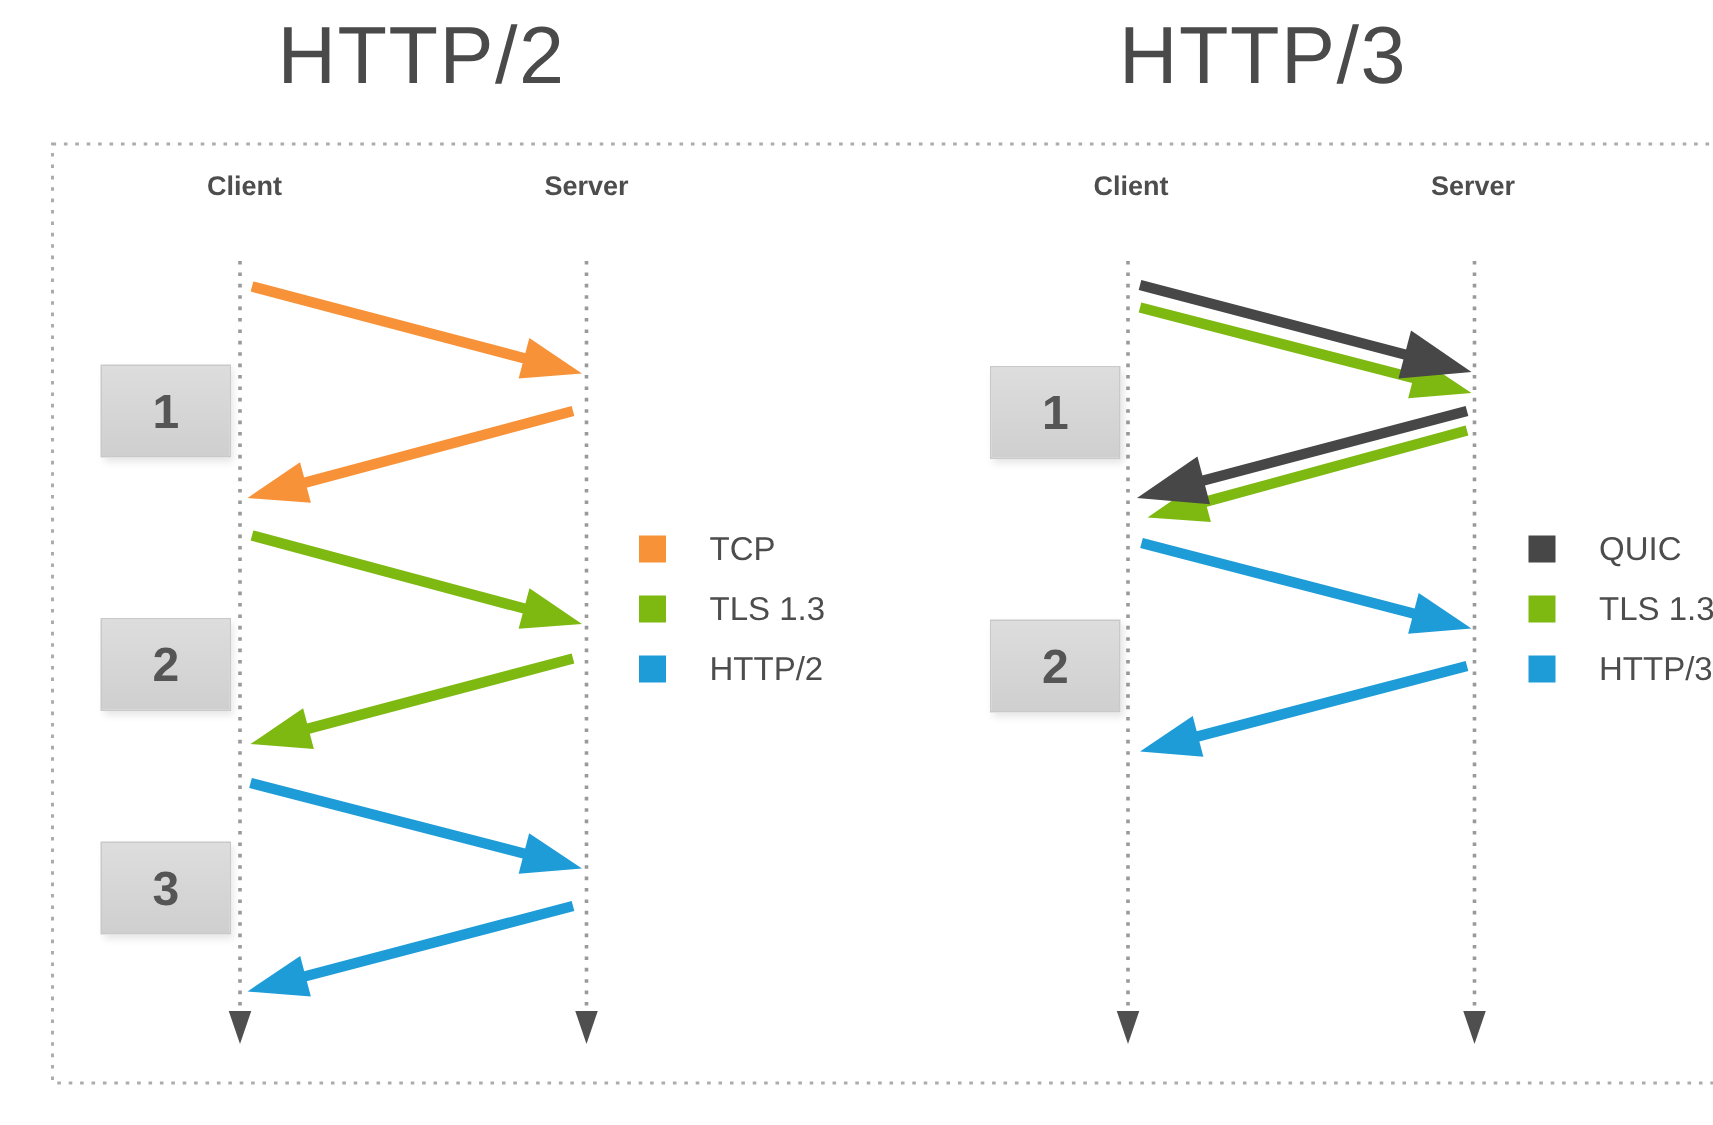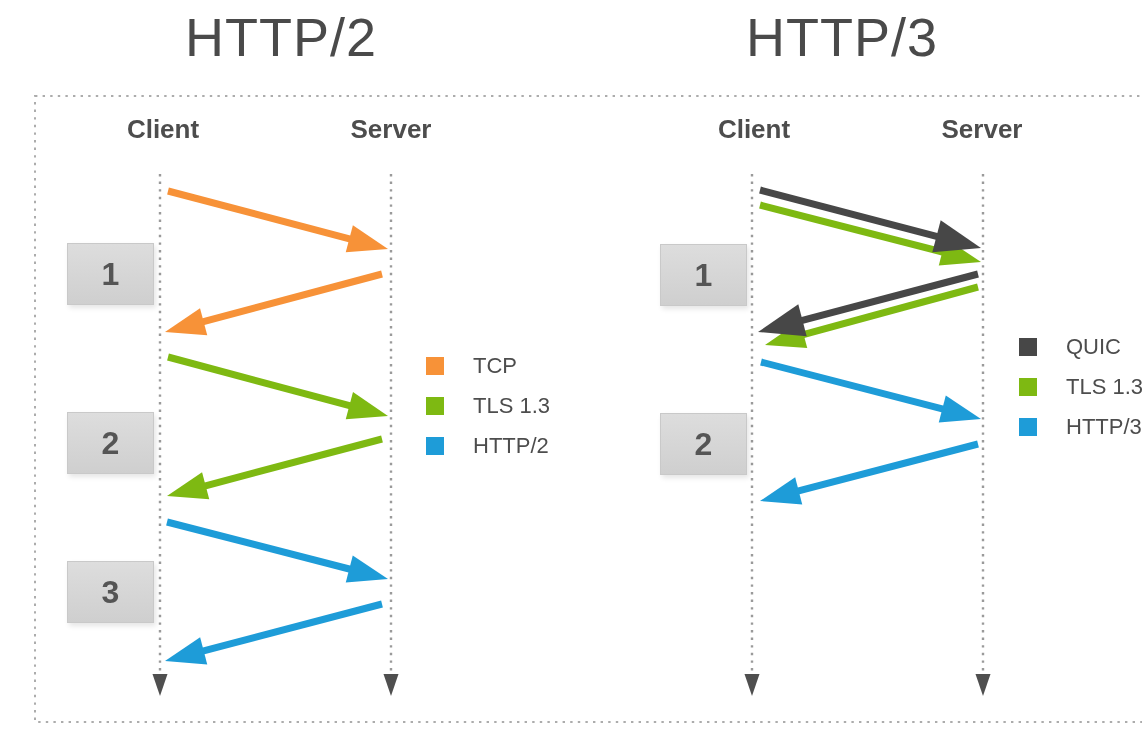--- a/index.html
+++ b/index.html
@@ -2,21 +2,21 @@
 <html><head>
 <meta charset="utf-8">
 <style>
   html,body{margin:0;padding:0;background:#fff;}
   body{width:1142px;height:750px;position:relative;overflow:hidden;
        font-family:"Liberation Sans",sans-serif;}
   .page{position:absolute;inset:0;margin-left:20px;}
   .title{position:absolute;top:6px;transform:translateX(-50%);
          font-size:54px;font-weight:400;color:#4A4A4A;letter-spacing:1px;white-space:nowrap;}
   .endpoint{position:absolute;top:114px;transform:translateX(-50%);
-            font-size:26px;font-weight:bold;color:#4D4D4D;white-space:nowrap;}
+            font-size:18px;font-weight:bold;color:#4D4D4D;white-space:nowrap;}
   .step{position:absolute;width:87px;height:62px;box-sizing:border-box;
         background:linear-gradient(180deg,#DDDDDD 0%,#CFCFCF 100%);
         border:1px solid #C9C9C9;box-shadow:2px 3px 5px rgba(0,0,0,0.10);
         display:flex;align-items:center;justify-content:center;
         font-size:32px;font-weight:bold;color:#555555;}
   .legend{position:absolute;}
   .legend-row{display:flex;align-items:center;height:40px;gap:12px;}
   .swatch{width:18px;height:18px;margin-right:17px;flex:0 0 18px;}
   .legend-label{font-size:22px;color:#4D4D4D;white-space:nowrap;}
   svg.layer{position:absolute;left:0;top:0;pointer-events:none;}
@@ -116,21 +116,21 @@
     <div class="legend-row">
       <span class="swatch" style="background: rgb(126, 185, 18);"></span>
       <span class="legend-label">TLS 1.3</span>
     </div>
     <div class="legend-row">
       <span class="swatch" style="background: rgb(30, 156, 216);"></span>
       <span class="legend-label">HTTP/2</span>
     </div>
   </div>
 
-  <div class="legend" style="left:999px;top:327px">
+  <div class="legend" style="left:999px;top:346px">
     <div class="legend-row">
       <span class="swatch" style="background: rgb(71, 71, 71);"></span>
       <span class="legend-label">QUIC</span>
     </div>
     <div class="legend-row">
       <span class="swatch" style="background: rgb(126, 185, 18);"></span>
       <span class="legend-label">TLS 1.3</span>
     </div>
     <div class="legend-row">
       <span class="swatch" style="background: rgb(30, 156, 216);"></span>

